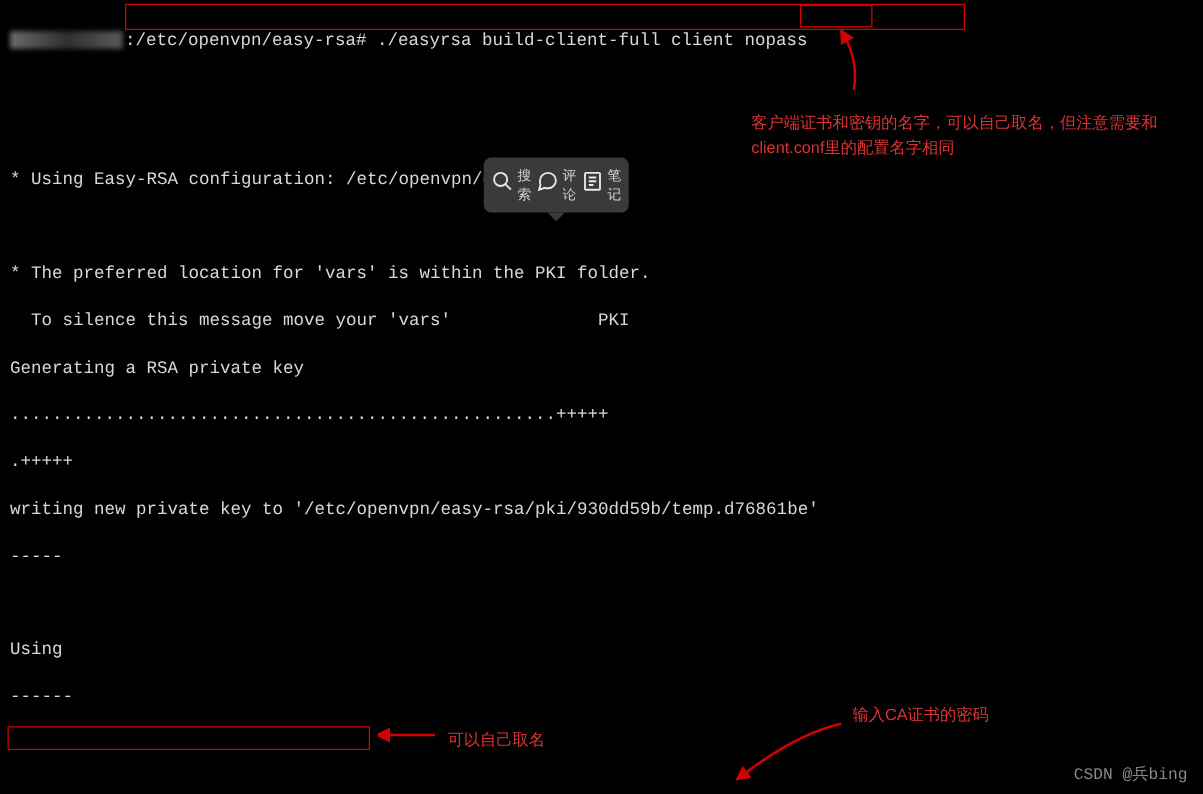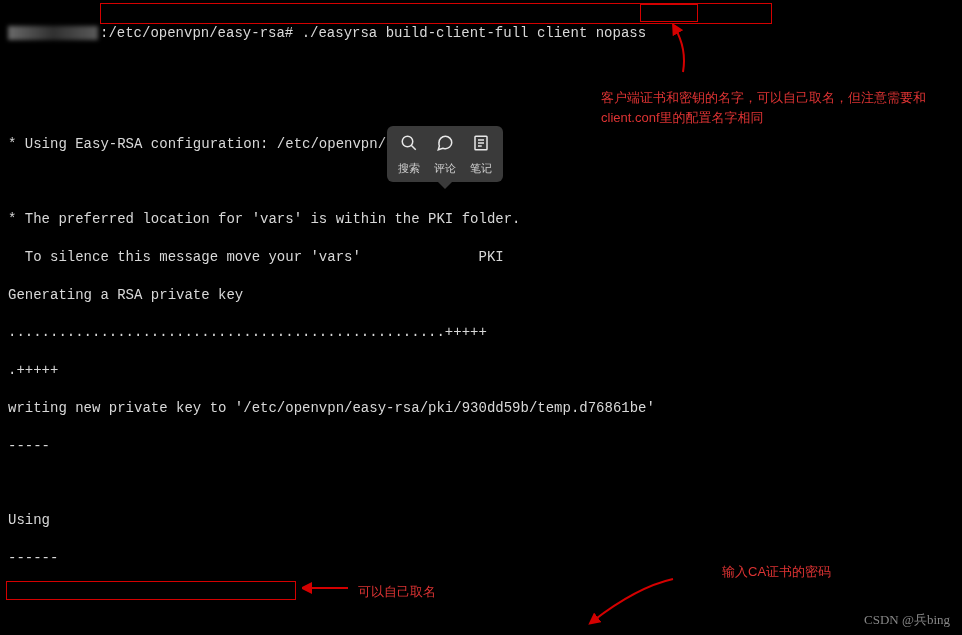--- a/index.html
+++ b/index.html
@@ -90,21 +90,20 @@
       width: 350px;
       margin-top: 20px;
     }
     .annotation-2 {
       top: 582px;
       left: 358px;
     }
     .annotation-3 {
       top: 562px;
       left: 682px;
-      margin-left: 40px;
     }
     .blurred {
       display: inline-block;
       width: 90px;
       height: 14px;
       background: linear-gradient(90deg, #6a6a6a 0%, #303030 50%, #5a5a5a 100%);
       filter: blur(2px);
       vertical-align: middle;
       margin-right: 2px;
     }
@@ -124,40 +123,39 @@
       position: absolute;
       bottom: -7px;
       left: 50%;
       transform: translateX(-50%);
       border-left: 7px solid transparent;
       border-right: 7px solid transparent;
       border-top: 7px solid #3a3a3a;
     }
     .tooltip-item {
       display: flex;
-      flex-direction: column;
       align-items: center;
       gap: 3px;
       width: 32px;
       cursor: pointer;
     }
     .tooltip-icon {
       color: #e8e8e8;
     }
     .tooltip-label {
       color: #d0d0d0;
       font-family: "Microsoft YaHei", sans-serif;
       font-size: 11px;
     }
     .watermark {
       position: absolute;
       bottom: 6px;
       right: 12px;
       color: #888888;
-      font-family: Liberation Serif, serif;
+      font-family: Liberation Mono, monospace;
       font-size: 13px;
     }
   </style>
 </head>
 <body>
 
 <div class="terminal">
 <span class="line"><span class="blurred"></span><span>:/etc/openvpn/easy-rsa#</span> <span>./easyrsa build-client-full client nopass</span></span>
 <span class="line"></span>
 <span class="line"></span>

